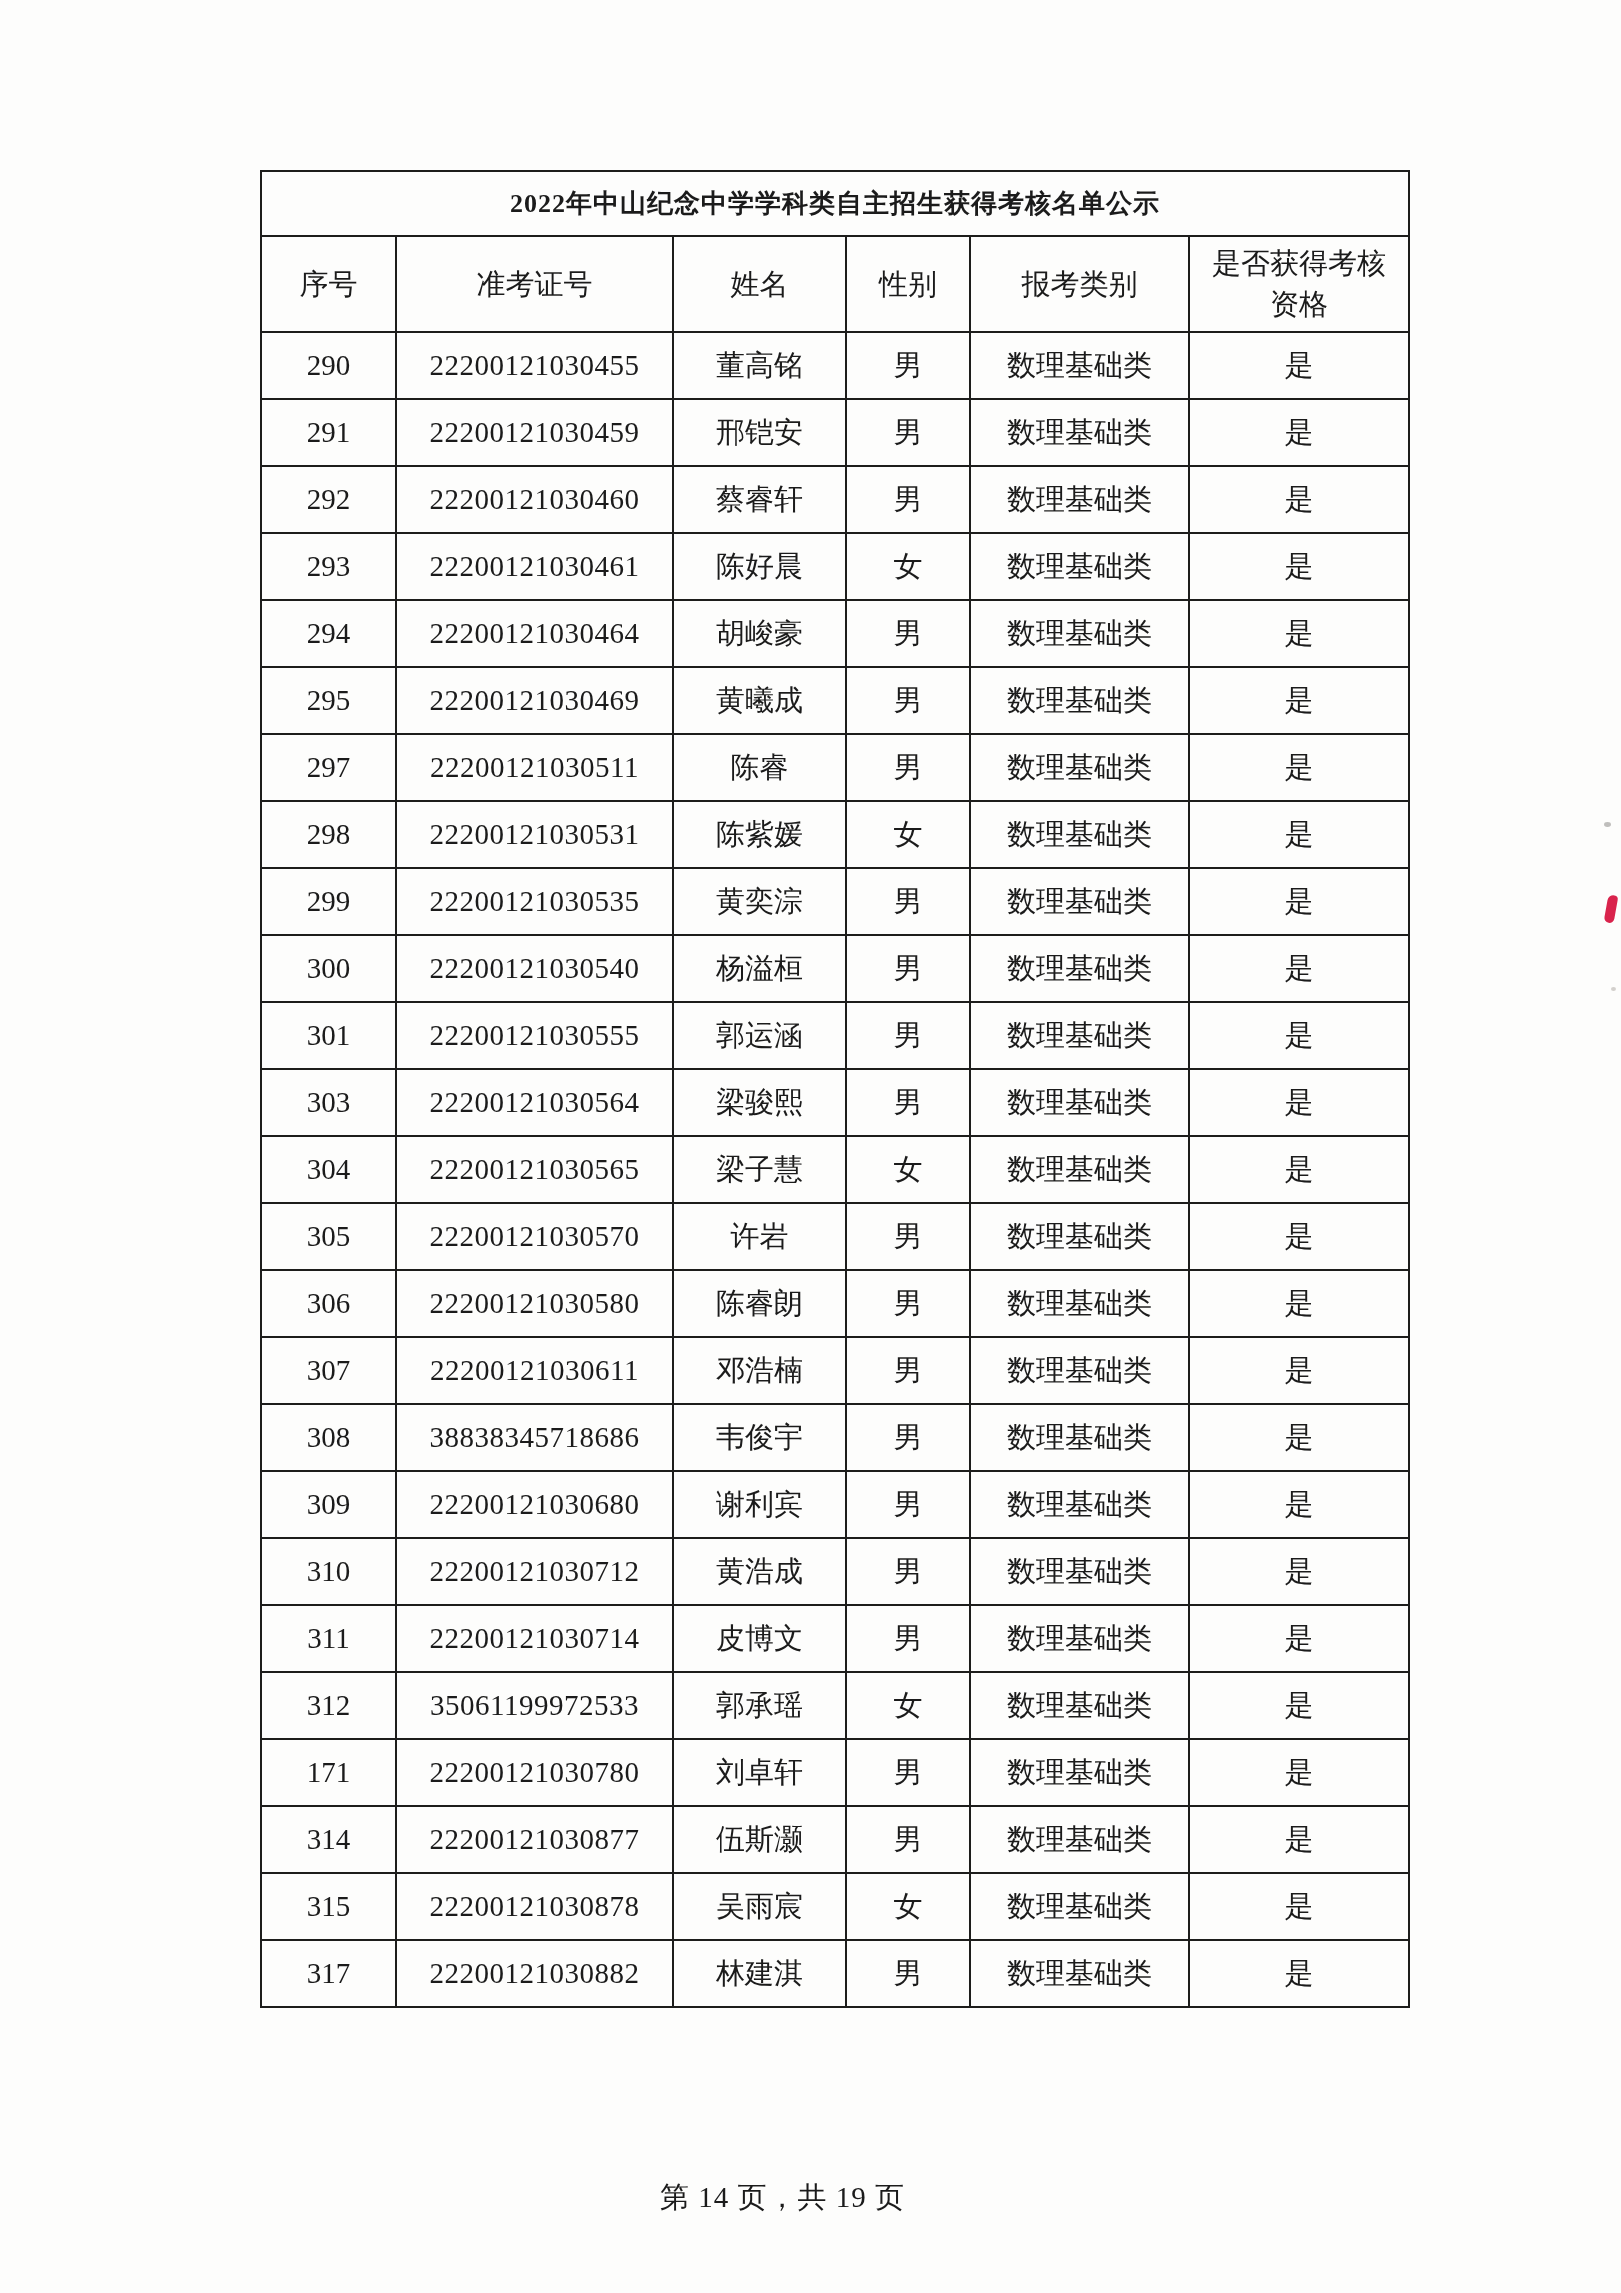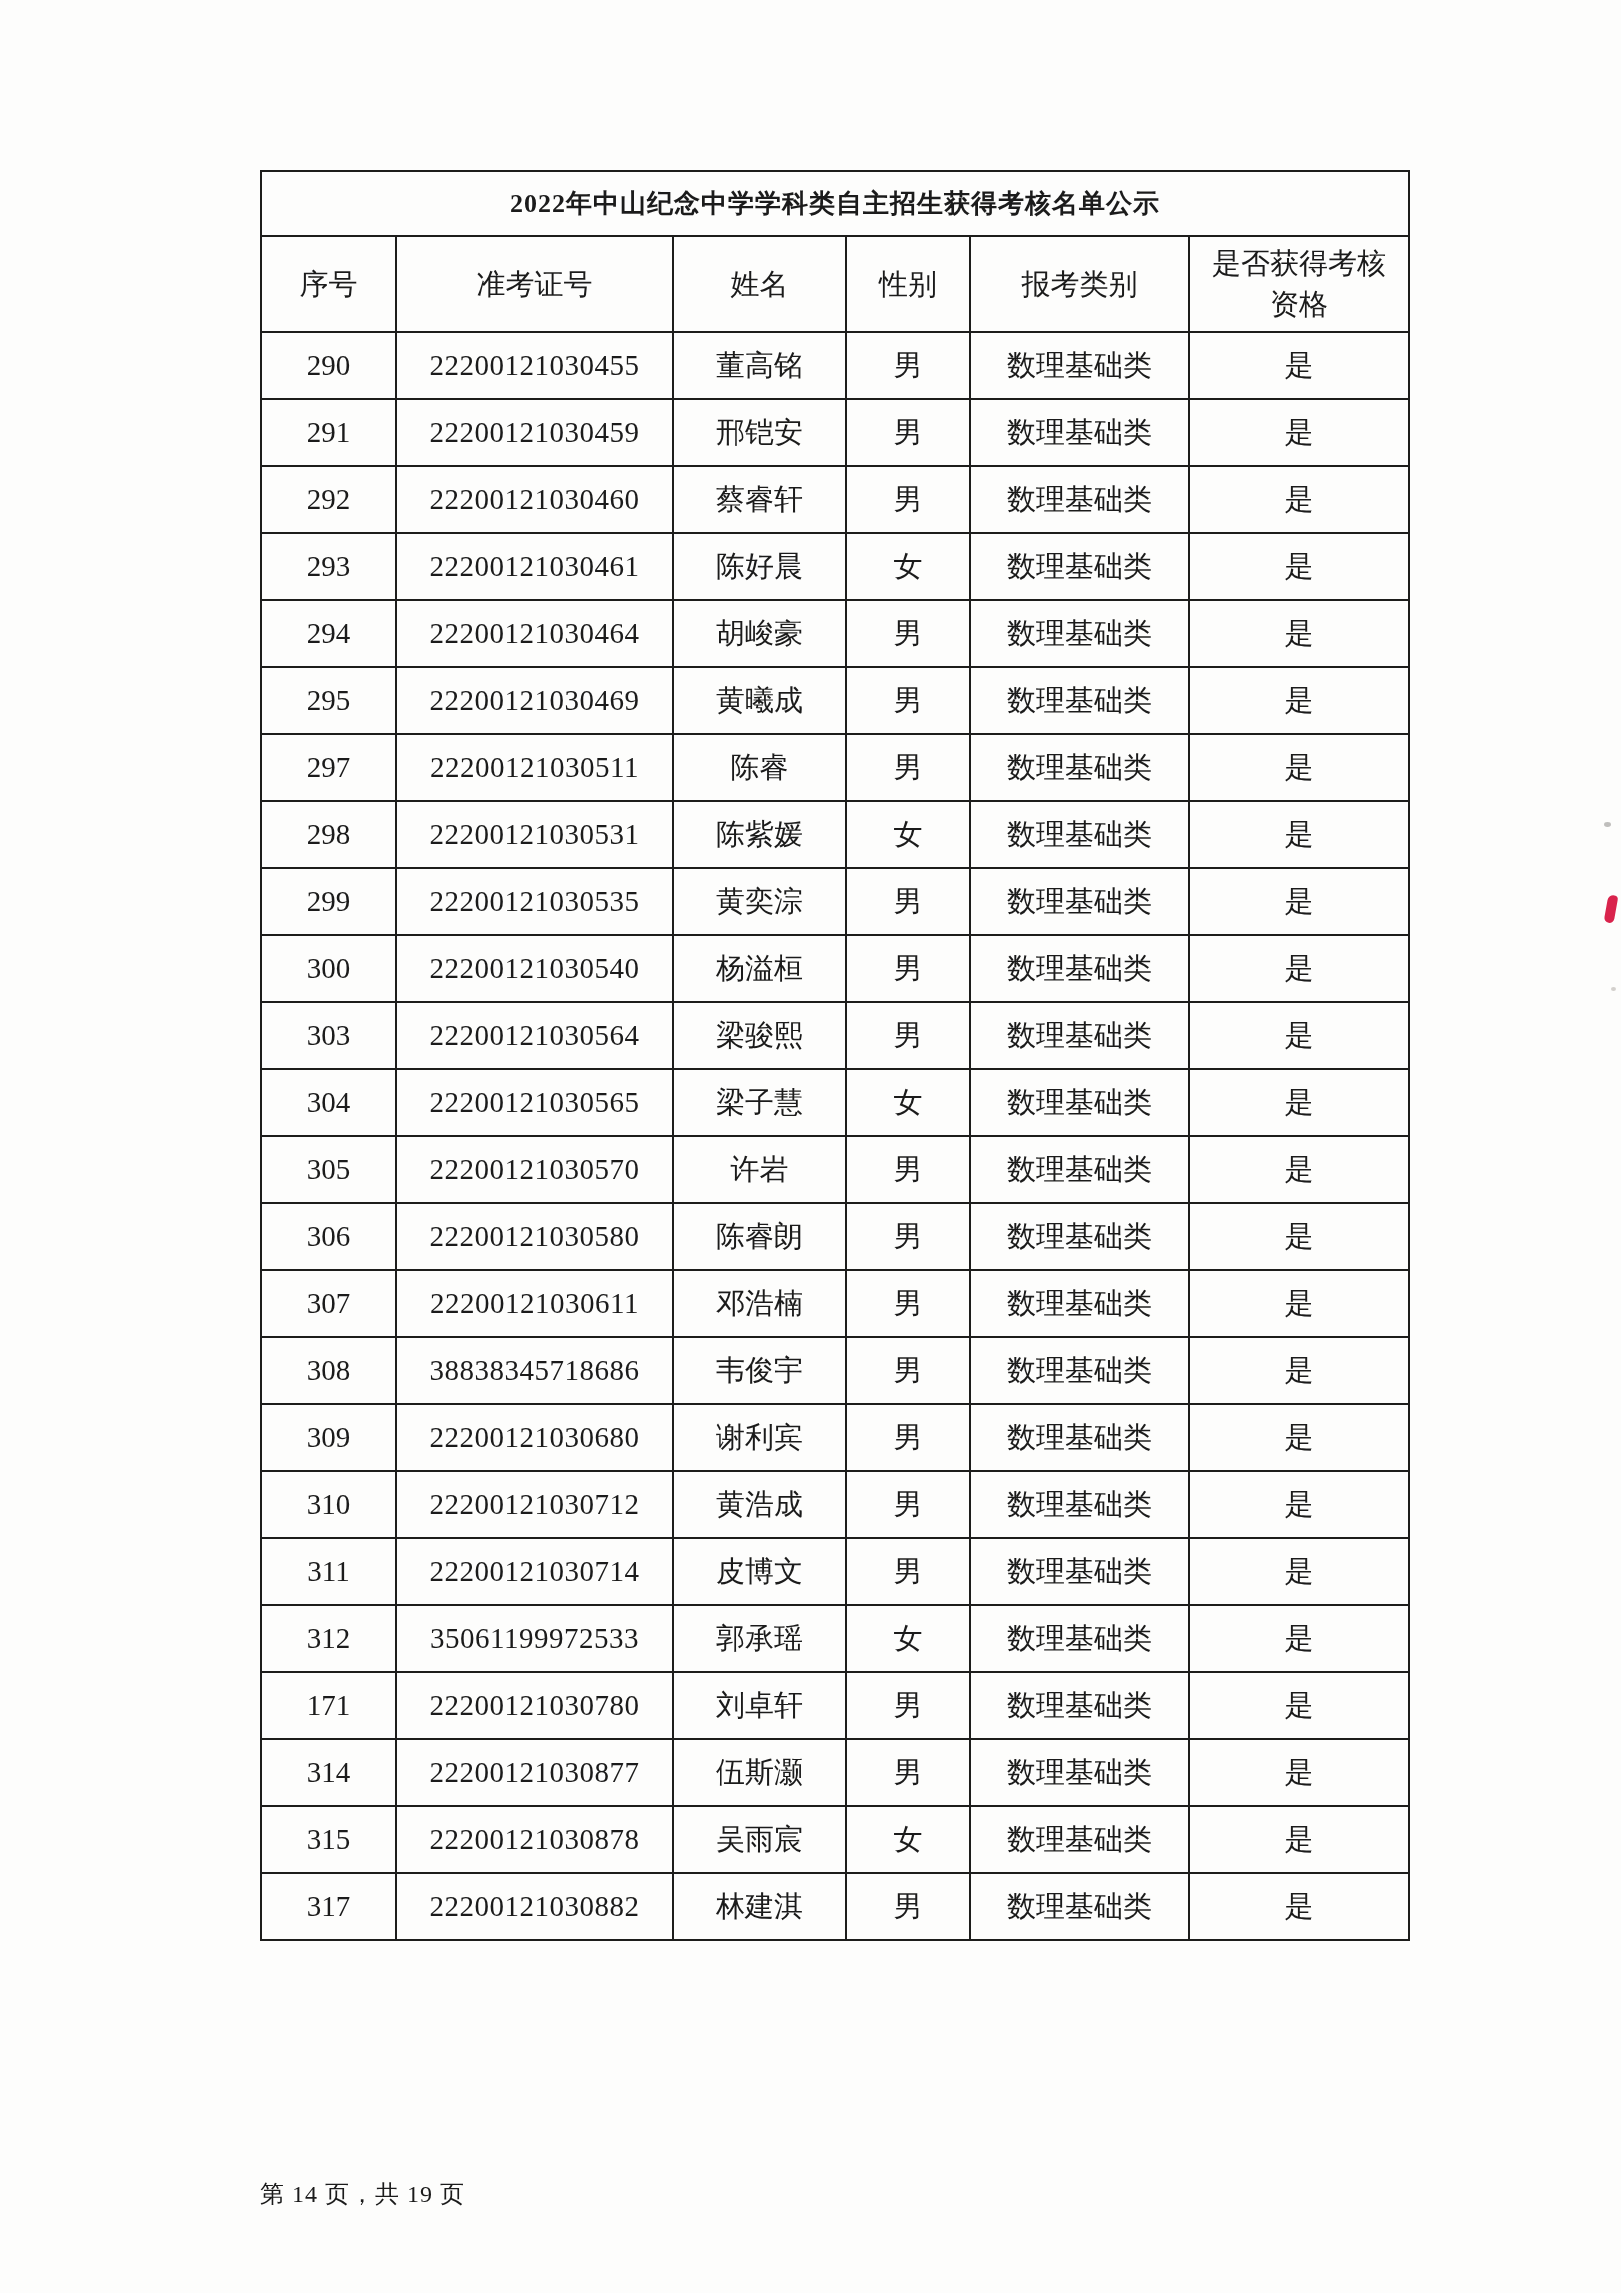--- a/index.html
+++ b/index.html
@@ -51,21 +51,22 @@
     font-size: 29px;
   }
   tr.data-row td:nth-child(2) {
     letter-spacing: 0.5px;
   }
   .page-footer {
     position: absolute;
     left: 260px;
     top: 2178px;
     width: 1045px;
-    font-size: 24px;
+    text-align: center;
+    font-size: 29px;
     letter-spacing: 1px;
   }
   .red-mark {
     position: absolute;
     left: 1606px;
     top: 895px;
     width: 9.8px;
     height: 28px;
     background: #d6103d;
     border-radius: 5.9px 3.9px 4.9px 4.9px;
@@ -194,20 +195,28 @@
         </tr>
         <tr class="data-row">
           <td>300</td>
           <td>22200121030540</td>
           <td>杨溢桓</td>
           <td>男</td>
           <td>数理基础类</td>
           <td>是</td>
         </tr>
         <tr class="data-row">
+          <td>301</td>
+          <td>22200121030555</td>
+          <td>郭运涵</td>
+          <td>男</td>
+          <td>数理基础类</td>
+          <td>是</td>
+        </tr>
+        <tr class="data-row">
           <td>303</td>
           <td>22200121030564</td>
           <td>梁骏熙</td>
           <td>男</td>
           <td>数理基础类</td>
           <td>是</td>
         </tr>
         <tr class="data-row">
           <td>304</td>
           <td>22200121030565</td>

